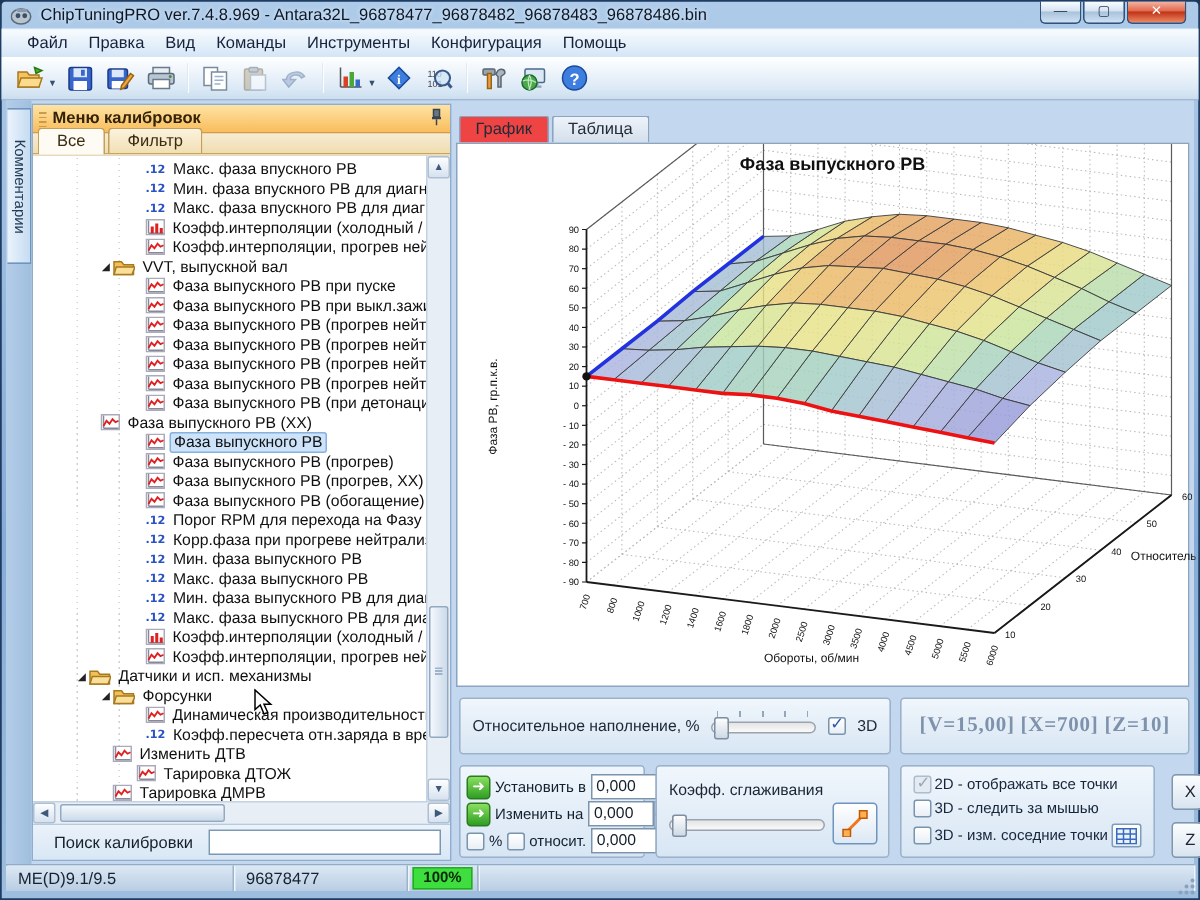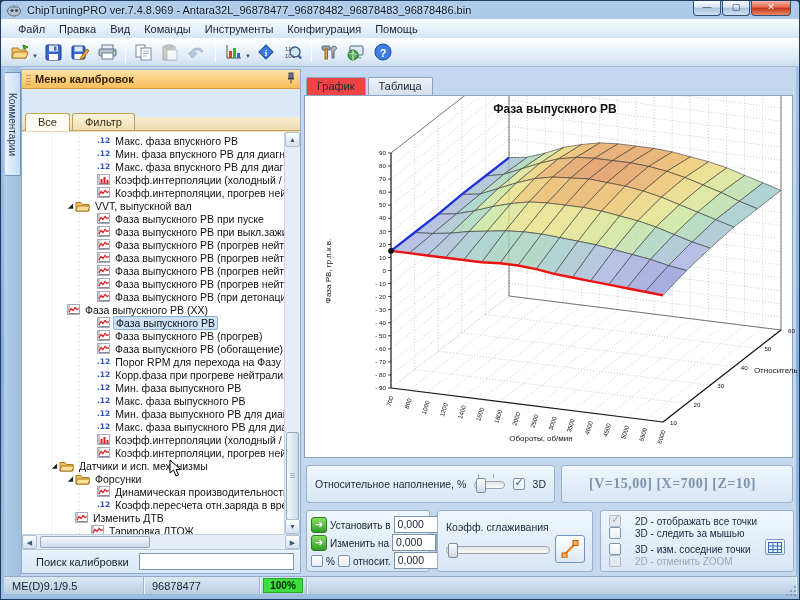--- a/index.html
+++ b/index.html
@@ -28,21 +28,21 @@
 
   
   .rail{position:absolute;left:0;top:0;bottom:0;width:17px;background:linear-gradient(90deg,#b4cde9,#9fbede);}
   .rail-tab{position:absolute;top:5px;left:1px;width:16px;height:104px;background:linear-gradient(90deg,#eaf3fc,#c6dcf2);border:1px solid #6f94bd;border-left:none;border-radius:0 0 0 0;writing-mode:vertical-rl;font-size:10px;color:#233a55;display:flex;align-items:center;justify-content:center;padding:4px 0;}
 
   
   .calib{position:absolute;left:17px;top:2px;width:280px;bottom:2px;background:#dbe9f7;border:1px solid #8fadce;display:flex;flex-direction:column;}
   .calib-header{height:19px;background:linear-gradient(#fee3a4,#f9bd5c);border-bottom:1px solid #d79b3f;display:flex;align-items:center;font-size:11px;font-weight:bold;color:#33230a;padding:0 4px;}
   .calib-header .grip{width:5px;height:12px;margin-right:4px;background:repeating-linear-gradient(0deg,#c99b4a 0 1px,transparent 1px 3px);}
   .calib-header .spacer{flex:1;}
-  .calib-tabs{height:14px;background:linear-gradient(#f7ecd2,#f0ddb0);display:flex;align-items:flex-end;padding-left:3px;border-bottom:1px solid #caa45c;margin-top:28px;}
+  .calib-tabs{height:14px;background:linear-gradient(#f7ecd2,#f0ddb0);display:flex;align-items:flex-end;padding-left:3px;border-bottom:1px solid #caa45c;}
   .ctab2{font-size:11px;color:#3a2c10;padding:2px 12px;border:1px solid #c2a05c;border-bottom:none;border-radius:3px 3px 0 0;background:linear-gradient(#fbf3de,#f2dfb4);margin-right:2px;}
   .ctab2.active{background:#fdfbf3;font-weight:normal;position:relative;top:1px;padding-bottom:3px;}
   .tree-wrap{flex:1;display:flex;min-height:0;background:#fff;border-top:1px solid #e8d9b8;}
   .tree{flex:1;overflow:hidden;position:relative;padding-top:2px;background-image:repeating-linear-gradient(0deg,#d0d0d0 0 1px,transparent 1px 4px),repeating-linear-gradient(0deg,#d0d0d0 0 1px,transparent 1px 4px);background-size:1px 100%,1px 100%;background-position:29px 0,57px 0;background-repeat:no-repeat;}
   .trow{height:13px;display:flex;align-items:center;font-size:10.5px;color:#101010;white-space:nowrap;}
   .trow .tw{width:9px;font-size:7px;color:#222;flex:none;text-align:center;}
   .trow .ticn{flex:none;margin-right:3px;display:flex;align-items:center;}
   .trow .ic-num{color:#2a52c4;font-weight:bold;font-size:7.5px;letter-spacing:0;font-family:"DejaVu Sans",sans-serif;}
   .trow .tlabel{padding:0 2px;}
   .trow.sel .tlabel{background:#cde3fa;border:1px solid #86b2dd;border-radius:2px;}
@@ -63,21 +63,21 @@
   .chart-tabs{height:19px;display:flex;align-items:flex-end;padding-left:2px;}
   .gtab{font-size:11px;color:#202a38;padding:2px 10px 3px;border:1px solid #8aa4c2;border-bottom:none;border-radius:2px 2px 0 0;background:linear-gradient(#eef3f9,#d4dfec);margin-right:2px;}
   .gtab.active{background:#ef4444;position:relative;top:1px;padding-bottom:4px;}
   .chart-box{position:absolute;top:19px;left:0;right:2px;height:363px;background:#fff;border:1px solid #8aa4c2;}
   .chart-box svg{display:block;}
 
   .row1{position:absolute;top:389px;left:2px;right:2px;height:38px;display:flex;gap:6px;}
   .gbox{border:1px solid #9cb2ca;border-radius:3px;background:linear-gradient(#f0f6fc,#d8e6f4);}
   .gb-fill{flex:1;display:flex;align-items:center;padding:0 8px;gap:8px;}
   .gb-fill .lbl{font-size:10.5px;color:#1a2636;white-space:nowrap;}
-  .readout{width:232px;display:flex;align-items:center;justify-content:flex-start;padding-left:27px;font-family:"Liberation Serif","DejaVu Serif",serif;font-weight:bold;font-size:14px;color:#7e92ac;letter-spacing:.5px;flex:none;}
+  .readout{width:193px;display:flex;align-items:center;justify-content:flex-start;padding-left:12px;font-family:"Liberation Serif","DejaVu Serif",serif;font-weight:bold;font-size:14px;color:#7e92ac;letter-spacing:.5px;flex:none;}
 
   .slider{position:relative;height:20px;flex:1;}
   .slider .ticks{position:absolute;left:4px;right:4px;top:0;height:4px;background:repeating-linear-gradient(90deg,#93a6ba 0 1px,transparent 1px 15px);}
   .slider .track{position:absolute;left:0;right:0;top:7px;height:8px;background:linear-gradient(#e4e4e4,#fafafa);border:1px solid #9aa4ae;border-radius:4px;}
   .slider .handle{position:absolute;left:2px;top:4px;width:10px;height:15px;background:linear-gradient(#fcfdfe,#cfd9e4);border:1px solid #7c8ea0;border-radius:2px;}
 
   .cb{width:12px;height:12px;background:linear-gradient(#fff,#e9eff6);border:1px solid #7a94ae;border-radius:2px;position:relative;flex:none;display:inline-block;vertical-align:-2px;}
   .cb.checked::after{content:"✓";position:absolute;left:1px;top:-3px;font-size:11px;color:#2b57a8;font-weight:bold;}
   .cb.checked.gray::after{color:#98a8b8;}
   .cb.disabled{background:#e4eaf1;border-color:#aebccb;}
@@ -89,30 +89,30 @@
   .arow .alabel{flex:1;white-space:nowrap;}
   .spin{display:flex;flex:none;}
   .spin .sval{width:44px;height:17px;background:#fff;border:1px solid #7a94ae;font-size:10.5px;padding:1px 3px;}
   .spin .sbtns{width:13px;display:flex;flex-direction:column;}
   .spin .sbtns div{flex:1;border:1px solid #8fa6bc;background:linear-gradient(#f6fafd,#d4e2f0);font-size:5px;color:#456;line-height:7px;text-align:center;}
   .boxB{width:156px;padding:6px 8px;position:relative;flex:none;}
   .boxB .lbl{font-size:10.5px;color:#1a2636;}
   .boxB .slider{position:absolute;left:8px;right:42px;top:28px;}
   .edit-btn{position:absolute;right:7px;top:24px;width:30px;height:28px;border:1px solid #6f94bd;border-radius:3px;background:linear-gradient(#ffffff,#dce8f4);display:flex;align-items:center;justify-content:center;}
   .boxC{flex:1;padding:4px 4px 4px 8px;display:flex;flex-direction:column;justify-content:space-around;}
-  .crow{display:flex;align-items:flex-end;gap:14px;font-size:10px;color:#17253a;white-space:nowrap;}
+  .crow{display:flex;align-items:center;gap:2px;font-size:10px;color:#17253a;white-space:nowrap;}
   .crow.off{color:#9aa8b8;}
   .grid-btn{margin-left:auto;margin-right:4px;width:20px;height:16px;border:1px solid #7f9cba;border-radius:2px;background:linear-gradient(#fff,#e2ecf6);display:flex;align-items:center;justify-content:center;}
   .xzcol{width:34px;display:flex;flex-direction:column;gap:8px;padding-top:6px;flex:none;}
   .xz-btn{width:26px;height:24px;margin:0 auto;border:1px solid #7f96ac;border-radius:3px;background:linear-gradient(#fbfdff,#d9e4ef);font-size:11px;color:#223;text-align:center;line-height:22px;}
 
   
   .statusbar{position:absolute;left:3px;right:3px;bottom:5px;height:18px;background:linear-gradient(#dce8f4,#b9cde3);border-top:1px solid #93acc6;display:flex;align-items:center;font-size:11px;color:#15222f;}
   .seg{height:100%;display:flex;align-items:center;padding:0 8px;border-right:1px solid #9db3c9;box-shadow:1px 0 0 #eef5fb;}
-  .seg.s1{width:140px;}
+  .seg.s1{width:152px;}
   .seg.s2{width:116px;}
   .seg.s3{width:47px;justify-content:center;}
   .pbadge{background:#3ede3e;border:1px solid #28a828;padding:0 6px;font-size:10px;font-weight:bold;color:#062806;line-height:13px;}
   .seg.rest{flex:1;border-right:none;}
   .grip-corner{position:absolute;right:1px;bottom:1px;width:14px;height:14px;background:
     radial-gradient(circle at 11px 3px,#8aa2bc 1px,transparent 1.6px),
     radial-gradient(circle at 11px 7px,#8aa2bc 1px,transparent 1.6px),
     radial-gradient(circle at 7px 7px,#8aa2bc 1px,transparent 1.6px),
     radial-gradient(circle at 11px 11px,#8aa2bc 1px,transparent 1.6px),
     radial-gradient(circle at 7px 11px,#8aa2bc 1px,transparent 1.6px),
@@ -448,20 +448,32 @@
               <span class="tw"></span>
               <span class="ticn">
                 <svg width="13" height="11" viewBox="0 0 13 11">
                   <rect x="0.5" y="0.5" width="12" height="10" fill="#fff" stroke="#aab"></rect>
                   <line x1="2" y1="1" x2="2" y2="9.5" stroke="#889"></line>
                   <line x1="2" y1="9.5" x2="12" y2="9.5" stroke="#889"></line>
                   <polyline points="2,8 4,4.5 6,6.5 8,3.5 10,5.5 12,4.5" fill="none" stroke="#e02020" stroke-width="1.2"></polyline>
                 </svg>
               </span>
               <span class="tlabel">Фаза выпускного РВ (прогрев)</span>
+            </div>
+            <div class="trow" style="padding-left: 66px;">
+              <span class="tw"></span>
+              <span class="ticn">
+                <svg width="13" height="11" viewBox="0 0 13 11">
+                  <rect x="0.5" y="0.5" width="12" height="10" fill="#fff" stroke="#aab"></rect>
+                  <line x1="2" y1="1" x2="2" y2="9.5" stroke="#889"></line>
+                  <line x1="2" y1="9.5" x2="12" y2="9.5" stroke="#889"></line>
+                  <polyline points="2,8 4,4.5 6,6.5 8,3.5 10,5.5 12,4.5" fill="none" stroke="#e02020" stroke-width="1.2"></polyline>
+                </svg>
+              </span>
+              <span class="tlabel">Фаза выпускного РВ (прогрев, ХХ)</span>
             </div>
             <div class="trow" style="padding-left: 66px;">
               <span class="tw"></span>
               <span class="ticn">
                 <svg width="13" height="11" viewBox="0 0 13 11">
                   <rect x="0.5" y="0.5" width="12" height="10" fill="#fff" stroke="#aab"></rect>
                   <line x1="2" y1="1" x2="2" y2="9.5" stroke="#889"></line>
                   <line x1="2" y1="9.5" x2="12" y2="9.5" stroke="#889"></line>
                   <polyline points="2,8 4,4.5 6,6.5 8,3.5 10,5.5 12,4.5" fill="none" stroke="#e02020" stroke-width="1.2"></polyline>
                 </svg>
@@ -955,24 +967,20 @@
               <span class="grid-btn">
                 <svg width="14" height="11" viewBox="0 0 14 11">
                   <rect x="0.5" y="0.5" width="13" height="10" fill="#eaf2fc" stroke="#3a6ac0"></rect>
                   <line x1="0.5" y1="4" x2="13.5" y2="4" stroke="#3a6ac0"></line>
                   <line x1="0.5" y1="7.5" x2="13.5" y2="7.5" stroke="#3a6ac0"></line>
                   <line x1="5" y1="0.5" x2="5" y2="10.5" stroke="#3a6ac0"></line>
                   <line x1="9.5" y1="0.5" x2="9.5" y2="10.5" stroke="#3a6ac0"></line>
                 </svg>
               </span>
             </div>
-            <div class="crow off">
-              <span class="cb disabled"></span>
-              <span>2D - отменить ZOOM</span>
-            </div>
           </div>
 
         <div class="xzcol" id="xzCol">
             <div class="xz-btn">X</div>
             <div class="xz-btn">Z</div>
           </div>
       </div>
     </div>
 
     <svg class="mouse-cursor" viewBox="0 0 13 19">

